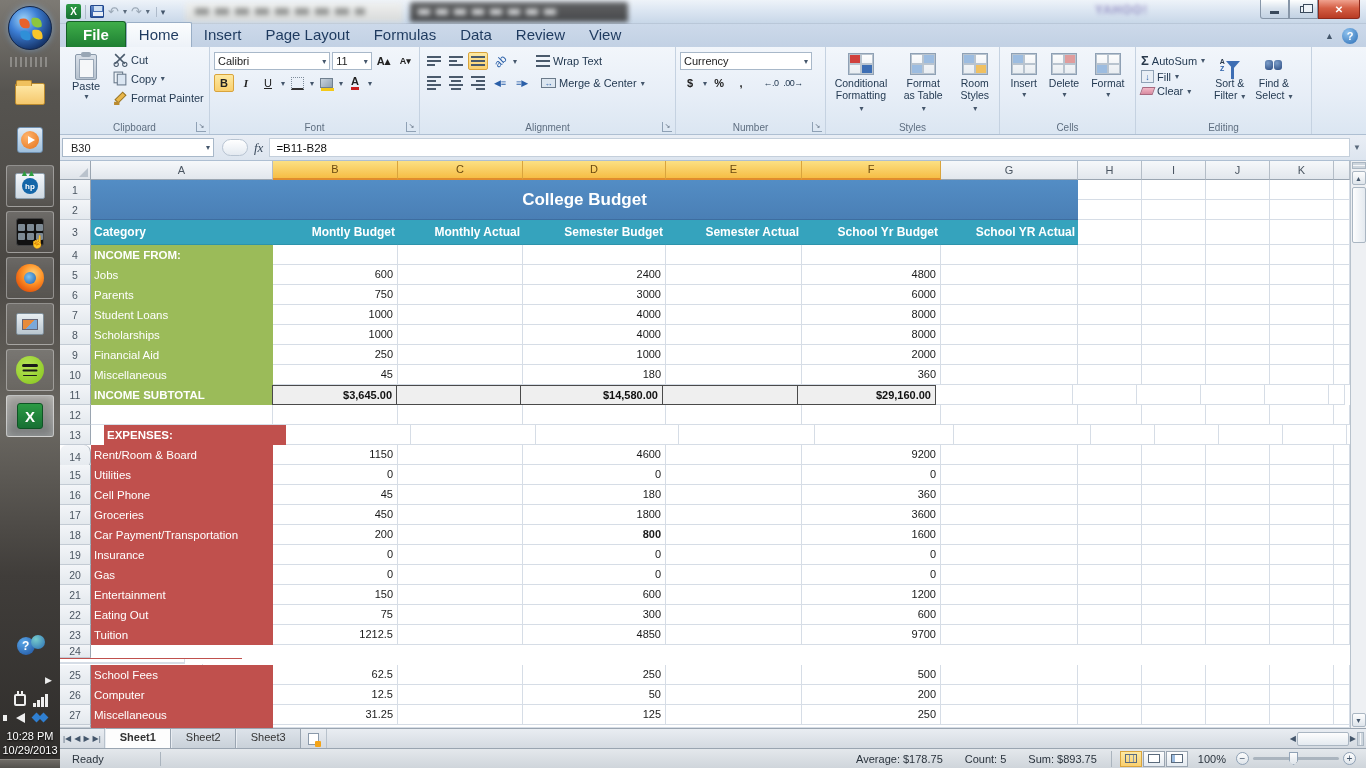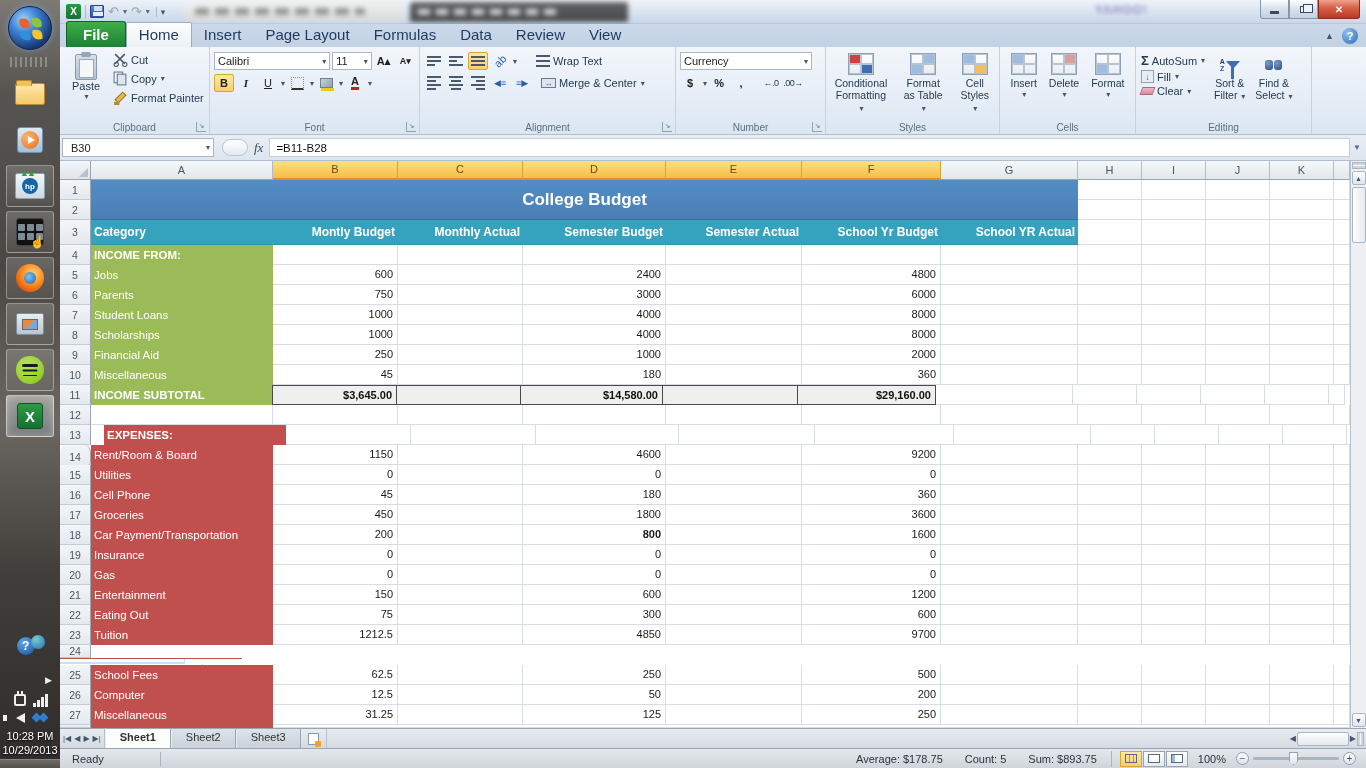--- a/index.html
+++ b/index.html
@@ -560,21 +560,21 @@
         <span>Format</span>
           <span><span>as Table</span> <span class="dda">▾</span></span>
       </div>
       <div class="bigbtn">
         <div class="grid-ico cs">
             <i></i>
             <i></i>
             <i></i>
             <i></i>
           </div>
-        <span>Cell</span>
+        <span>Room</span>
           <span><span>Styles</span> <span class="dda">▾</span></span>
       </div>
       <div class="rgroup-label">Styles</div>
     </div>
 
     <div class="rgroup" style="width:136px; flex-direction:row; justify-content:center; gap:4px;">
       <div class="bigbtn">
         <div class="grid-ico ins">
             <i></i>
             <i></i>

